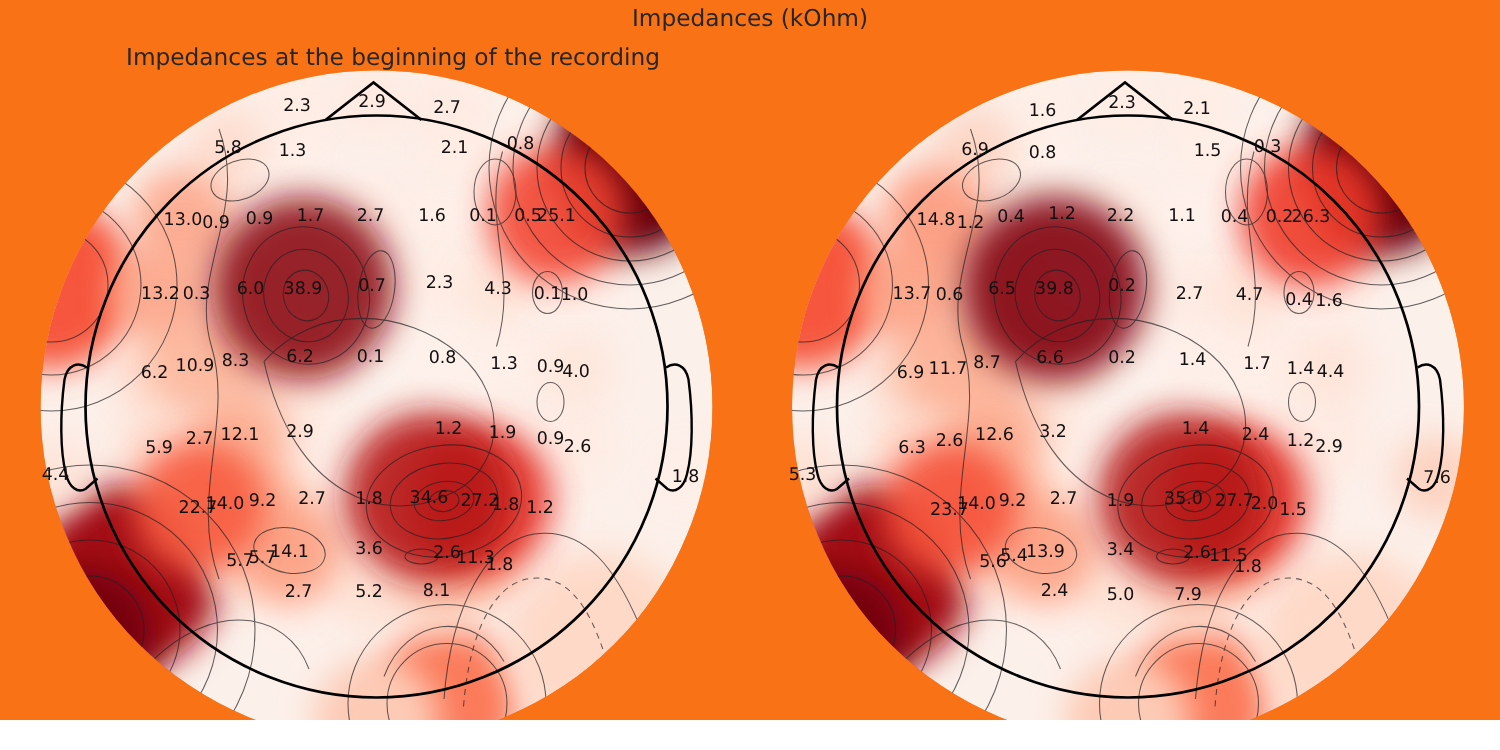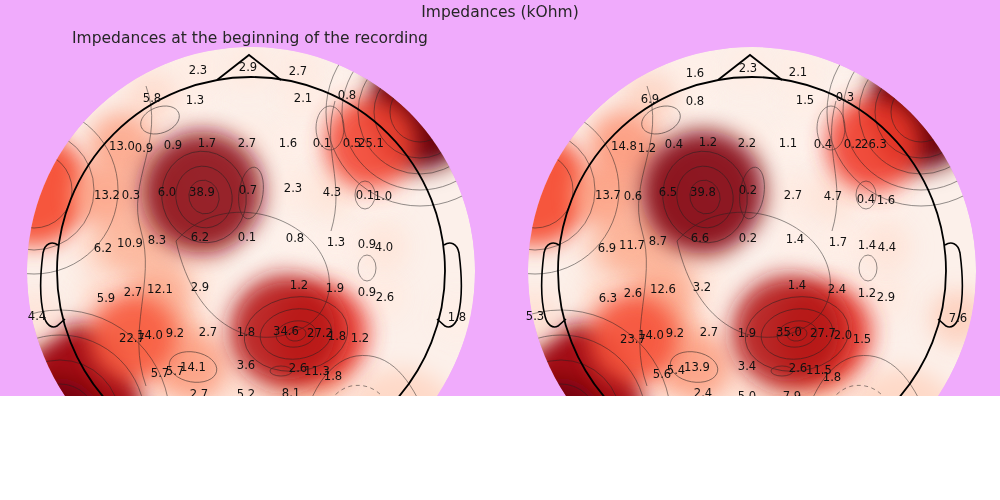--- a/index.html
+++ b/index.html
@@ -1,22 +1,22 @@
 <!DOCTYPE html>
 <html><head>
 <meta charset="utf-8">
 <style>
   html,body{margin:0;padding:0;background:#fff;}
-  .figure{position:relative;width:1000px;height:396px;background:#f0abfc;overflow:hidden;
+  .figure{position:relative;width:1000px;height:480px;background:#f97316;overflow:hidden;
           font-family:"DejaVu Sans","Liberation Sans",sans-serif;}
   .suptitle{position:absolute;top:3px;left:0;width:1000px;text-align:center;
             font-size:15.5px;color:#262626;}
   .subtitle{position:absolute;top:29px;width:500px;text-align:center;
             font-size:15.5px;color:#262626;}
-  .subtitle.left{left:0;}
+  .subtitle.left{left:12px;}
   .subtitle.right{left:500px;}
   svg{position:absolute;top:0;left:0;}
   text.elabel{font-family:"DejaVu Sans","Liberation Sans",sans-serif;font-size:11.6px;fill:#111;}
 </style>
 </head>
 <body>
 
 <div class="figure">
   <div class="suptitle">Impedances (kOhm)</div>
   <div class="subtitle left">Impedances at the beginning of the recording</div>

